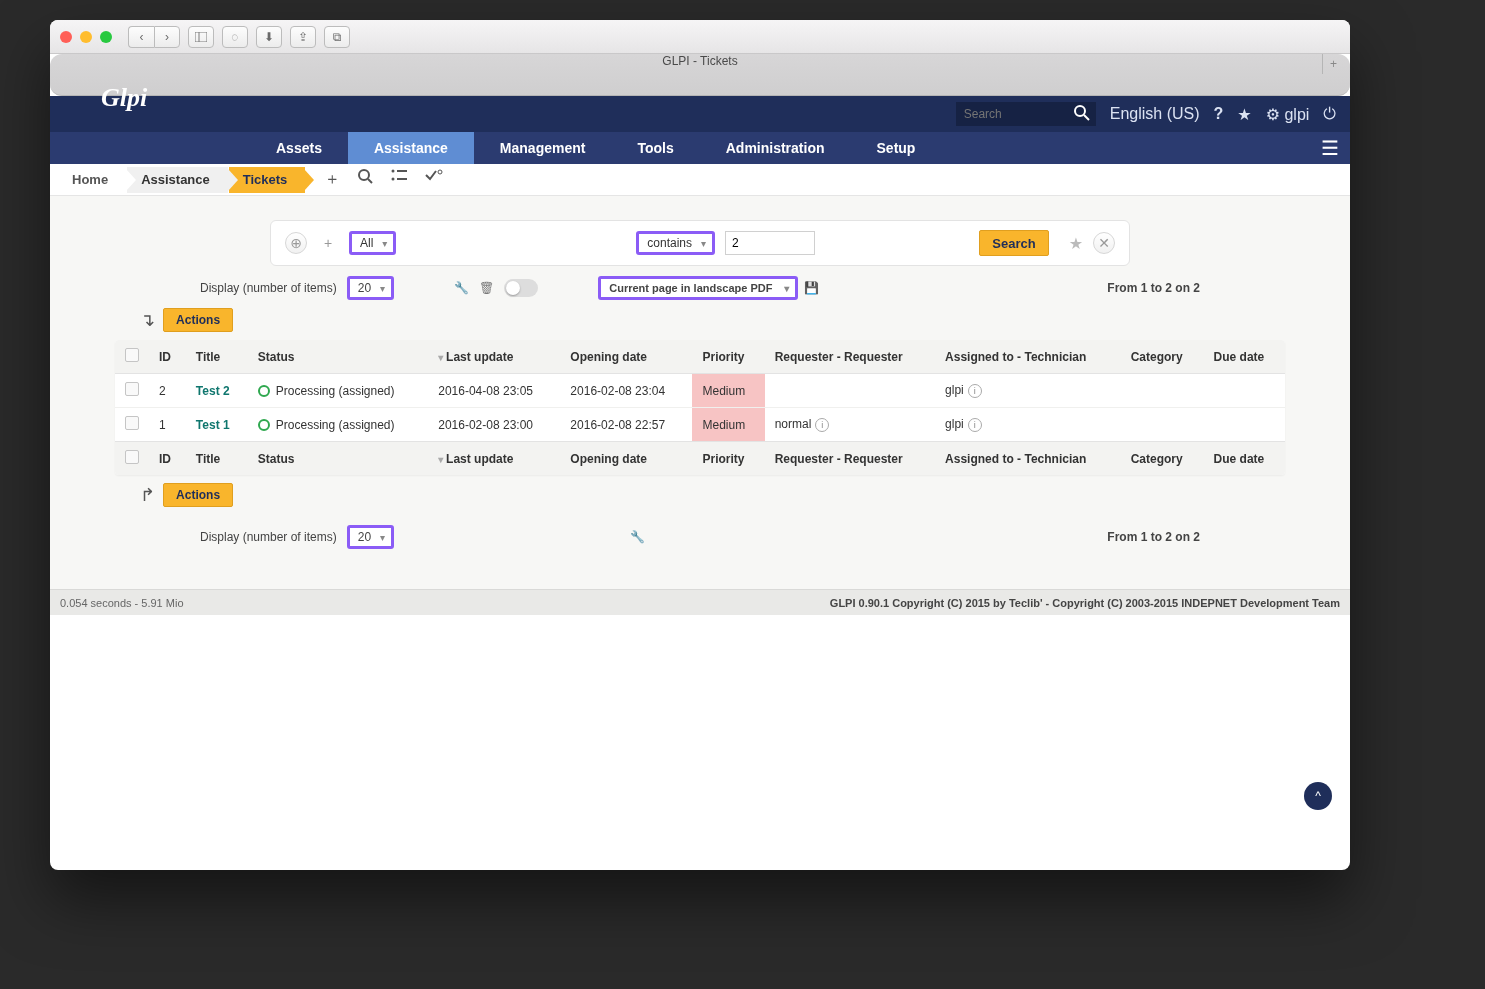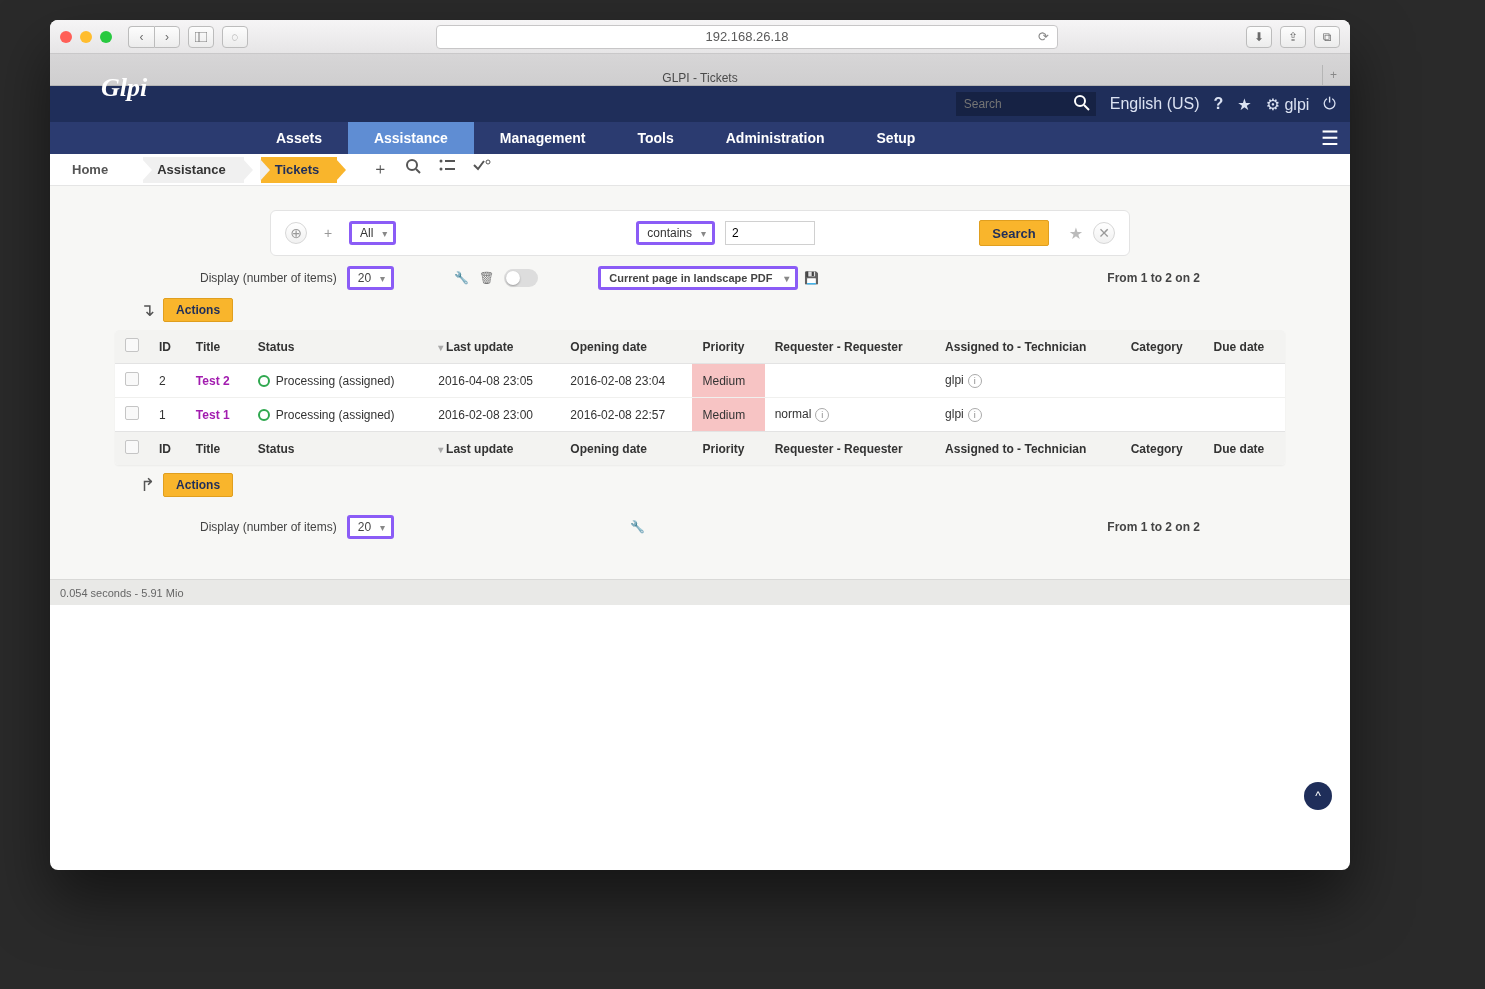--- a/index.html
+++ b/index.html
@@ -11,39 +11,39 @@
 .tlights { display: flex; gap: 8px; margin-right: 8px; }
 .tlight { width: 12px; height: 12px; border-radius: 50%; }
 .red { background: #ff5f57; } .yellow { background: #ffbd2e; } .green { background: #28c940; }
 .btn-sq { width: 26px; height: 22px; border: 1px solid #bcbcbc; border-radius: 4px; background: linear-gradient(#fdfdfd,#ececec); display:flex;align-items:center;justify-content:center; color:#6a6a6a; font-size:12px;}
 .btn-grp { display: flex; }
 .btn-grp .btn-sq:first-child { border-radius: 4px 0 0 4px; border-right: none;}
 .btn-grp .btn-sq:last-child { border-radius: 0 4px 4px 0;}
 .urlbar { flex: 1; margin: 0 180px 0 180px; height: 24px; border: 1px solid #c7c6c7; border-radius: 4px; background: #fff; display: flex; align-items: center; justify-content: center; color: #5a5a5a; font-size: 13px; position: relative;}
 .urlbar .reload { position:absolute; right:8px; color:#888;}
 .rbtns { display: flex; gap: 8px; }
-.tabbar { background: linear-gradient(#d7d6d7,#cfcecf); height: 32px; border-bottom: 1px solid #b5b5b5; display: flex; align-items: flex-end; justify-content: center; color: #4a4a4a; font-size: 12px; position:relative;}
+.tabbar { background: linear-gradient(#d7d6d7,#cfcecf); height: 42px; border-bottom: 1px solid #b5b5b5; display: flex; align-items: flex-start; justify-content: center; color: #4a4a4a; font-size: 12px; position:relative;border-radius:12px;}
 .tabbar .plus { position:absolute; right:6px; width:22px; height:20px; border-left:1px solid #b5b5b5; display:flex;align-items:center;justify-content:center; color:#888;}
 
 
 .glpi-top { background: #1f2e5a; height: 36px; display: flex; align-items: center; padding: 0 14px; color: #fff; gap: 14px; }
 .glpi-top .spacer { flex: 1; }
 .glpi-top input.search { width: 140px; height: 24px; background: #162244; border: none; color: #ddd; padding: 0 26px 0 8px; font-size: 12px;}
 .searchwrap { position: relative; }
 .searchwrap .sicon { position:absolute; right:6px; top:3px; color:#fff; }
 .glpi-top a { color: #dbe2f2; font-size: 16px; text-decoration: none; cursor: pointer;}
 
 .nav { background: #2b3b70; height: 32px; display: flex; align-items: stretch; color: #fff; }
 .logo { width: 120px; display:flex; align-items:center; justify-content:center; font-family: Georgia, serif; font-style: italic; font-size: 26px; font-weight:bold; color:#fff; position:relative; top:-16px; height:46px;}
 .nav .tabs { display:flex; margin-left: 200px;}
 .nav .tab { padding: 0 26px; display:flex; align-items:center; font-weight:bold; font-size:14px; color:#fff; cursor:pointer;}
 .nav .tab.active { background: #5f8dd3; }
 .nav .ham { margin-left:auto; width:40px; display:flex;align-items:center;justify-content:center; font-size:20px; cursor:pointer;}
 
-.crumbs { background: #fff; height: 32px; border-bottom: 1px solid #e5e5e5; display:flex; align-items:center; padding: 0 8px; gap: 17px;}
+.crumbs { background: #fff; height: 32px; border-bottom: 1px solid #e5e5e5; display:flex; align-items:center; padding: 0 8px; gap: 1px;}
 .crumb { position:relative; padding: 0 18px 0 14px; height:26px; display:flex; align-items:center; font-size:13px; color:#333; font-weight:bold;}
 .crumb.home{color:#555;font-weight:bold;}
 .crumb::after{content:""; position:absolute; right:-9px; top:2px; width:0;height:0; border-top:11px solid transparent;border-bottom:11px solid transparent;border-left:10px solid #f0f0f0; z-index:1;}
 .crumb.home::after{border-left-color:#fff;}
 .crumb.mid{background:#f0f0f0;}
 .crumb.mid::before{content:"";position:absolute;left:-1px;top:2px;width:0;height:0;border-top:11px solid transparent;border-bottom:11px solid transparent;border-left:10px solid #fff;}
 .crumb.active { background:#f9b52c; color:#1f2e5a; }
 .crumb.active::before{content:"";position:absolute;left:-1px;top:2px;width:0;height:0;border-top:11px solid transparent;border-bottom:11px solid transparent;border-left:10px solid #f0f0f0;}
 .crumb.active::after{border-left-color:#f9b52c;}
 .crumbs .tools { margin-left: 18px; display:flex; gap:18px; color:#555;}
@@ -68,21 +68,21 @@
 
 .actionsrow { display:flex; align-items:center; gap:8px; margin: 8px 0 0 90px;}
 .arrowic { font-size:18px; color:#555; }
 
 table.tk { width: 1170px; margin: 8px auto 0; border-collapse: collapse; background:#fff; box-shadow: 0 1px 2px rgba(0,0,0,.05); border-radius:4px; overflow:hidden;}
 table.tk th, table.tk td { padding: 8px 10px; font-size:12px; text-align:left; }
 table.tk thead th { background:#f3f3f1; color:#333; font-weight:bold; border-bottom:1px solid #e3e3e3;}
 table.tk tfoot th { background:#f3f3f1; color:#333; font-weight:bold; border-top:1px solid #e3e3e3;}
 table.tk tbody tr { border-bottom:1px solid #f0f0ee;}
 .chk { width:14px;height:14px;border:1px solid #c5c5c5;background:#f9f9f9;display:inline-block;border-radius:2px;}
-.lnk { color:#a21caf; font-weight:bold; cursor:pointer;}
+.lnk { color:#0f766e; font-weight:bold; cursor:pointer;}
 .stat-ic { width:12px;height:12px;border:2px solid #2fa84f;border-radius:50%;display:inline-block;vertical-align:middle;margin-right:6px;}
 td.prio { background:#f7c4c4; }
 .sort::before{content:"▾ "; color:#aaa; font-size:10px;}
 .info-ic{display:inline-block;width:14px;height:14px;border:1px solid #aaa;border-radius:50%;font-size:9px;text-align:center;line-height:12px;color:#888;margin-left:4px;}
 .toggle{width:34px;height:18px;border-radius:9px;background:#ddd;position:relative;}
 .toggle::after{content:"";position:absolute;left:2px;top:2px;width:14px;height:14px;border-radius:50%;background:#fff;box-shadow:0 1px 2px rgba(0,0,0,.3);}
 
 .footer { background:#e9e9e7; border-top:1px solid #d9d9d7; height:26px; display:flex; align-items:center; padding:0 10px; font-size:11px; color:#666;}
 .footer .r { margin-left:auto; font-weight:bold; color:#444;}
 
@@ -105,24 +105,20 @@
       <div class="btn-sq">‹</div>
       <div class="btn-sq">›</div>
     </div>
     <div class="btn-sq">
       <svg width="12" height="10">
           <rect x="0" y="0" width="12" height="10" fill="none" stroke="#7a7a7a"></rect>
           <line x1="4" y1="0" x2="4" y2="10" stroke="#7a7a7a"></line>
         </svg>
     </div>
     <div class="btn-sq">◌</div>
-    <div class="urlbar">
-      <span>192.168.26.18</span>
-      <span class="reload">⟳</span>
-    </div>
     <div class="rbtns">
       <div class="btn-sq">⬇</div>
       <div class="btn-sq">⇪</div>
       <div class="btn-sq">⧉</div>
     </div>
   </div>
   <div class="tabbar">
     <span>GLPI - Tickets</span>
     <div class="plus">+</div>
   </div>
@@ -292,17 +288,18 @@
       <span>Display (number of items)</span>
       <div class="sel">20</div>
       <div style="margin:0 auto;">🔧</div>
       <span class="right">From 1 to 2 on 2</span>
     </div>
 
   </div>
 
   <div class="footer">
     <span>0.054 seconds - 5.91 Mio</span>
+    <span class="r">GLPI 0.90.1 Copyright (C) 2015 by Teclib' - Copyright (C) 2003-2015 INDEPNET Development Team</span>
   </div>
 
   <div class="scroll-top">^</div>
 
 </div>
 
 </body></html>

